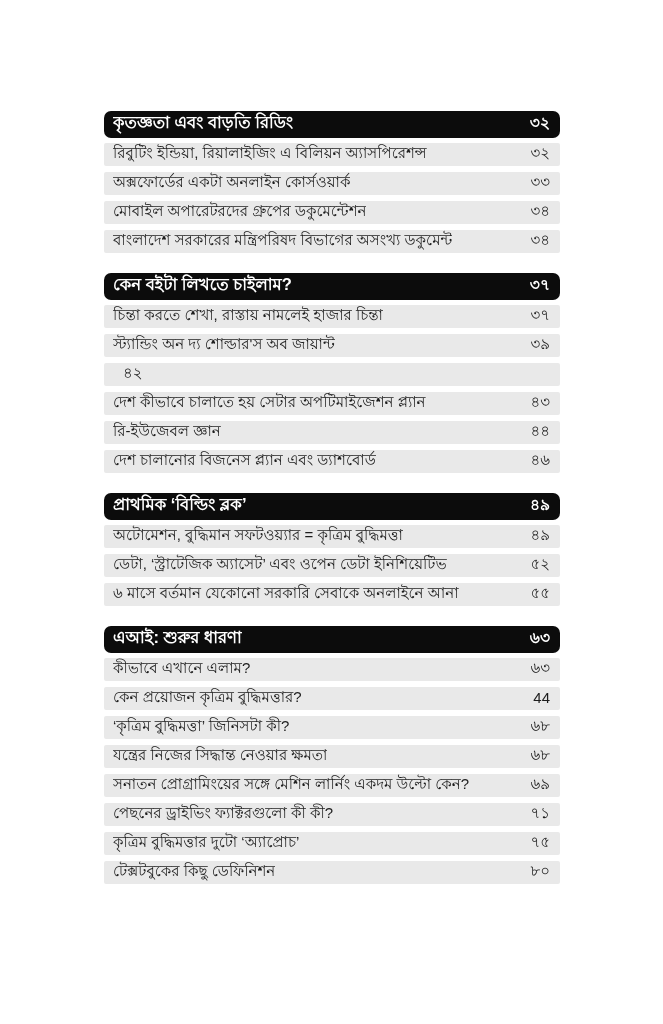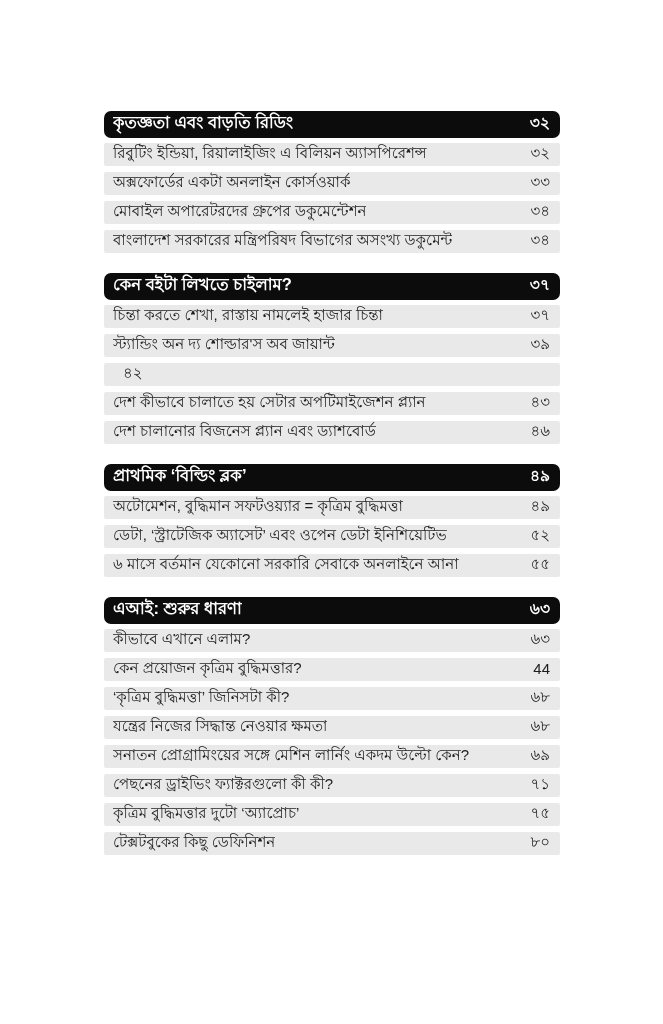--- a/index.html
+++ b/index.html
@@ -106,20 +106,24 @@
           <span class="entry-page">৩৯</span>
         </div>
         <div class="toc-row">
           <span class="entry-page">৪২</span>
         </div>
         <div class="toc-row">
           <span class="entry-title">দেশ কীভাবে চালাতে হয় সেটার অপটিমাইজেশন প্ল্যান</span>
           <span class="entry-page">৪৩</span>
         </div>
         <div class="toc-row">
+          <span class="entry-title">রি-ইউজেবল জ্ঞান</span>
+          <span class="entry-page">৪৪</span>
+        </div>
+        <div class="toc-row">
           <span class="entry-title">দেশ চালানোর বিজনেস প্ল্যান এবং ড্যাশবোর্ড</span>
           <span class="entry-page">৪৬</span>
         </div>
       </div>
       <div class="toc-section">
         <div class="section-header">
           <span class="entry-title">প্রাথমিক ‘বিল্ডিং ব্লক’</span>
           <span class="entry-page">৪৯</span>
         </div>
         <div class="toc-row">

